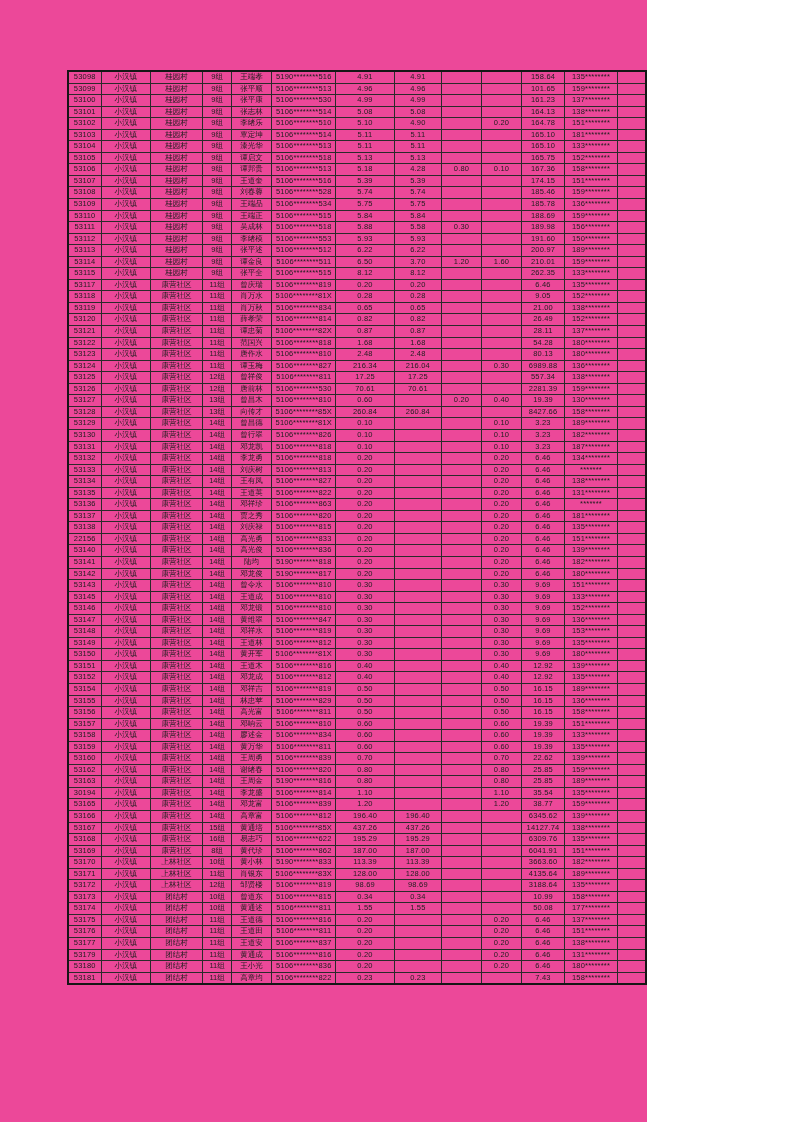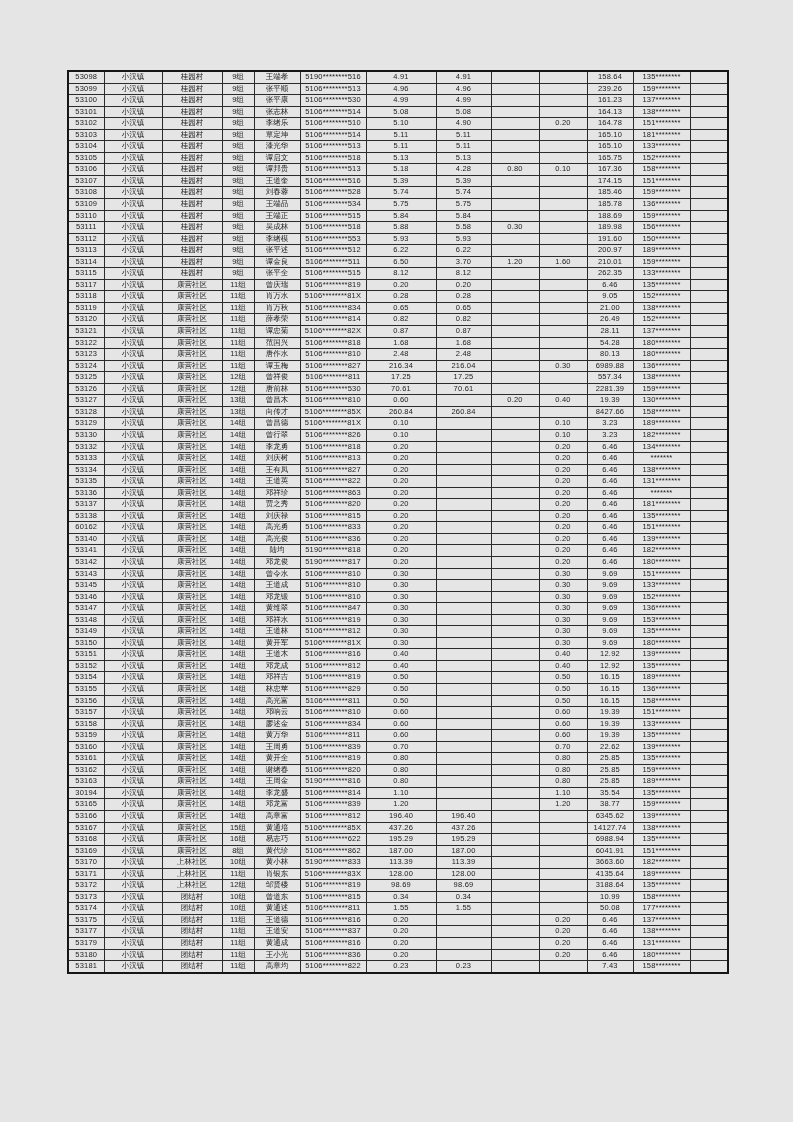--- a/index.html
+++ b/index.html
@@ -1,17 +1,17 @@
 <!DOCTYPE html>
 <html><head>
 <meta charset="utf-8">
 <style>
   html,body{margin:0;padding:0;background:#ffffff;}
   .page{
-    position:relative;width:793px;height:1122px;background:#e5e5e5;overflow:hidden;
+    position:relative;width:647px;height:1122px;background:#ec4899;overflow:hidden;
     font-family:"Liberation Sans","DejaVu Sans",sans-serif;
   }
   table.roster{
     position:absolute;left:67px;top:70px;
     border-collapse:collapse;table-layout:fixed;
     border:2px solid #161616;
   }
   table.roster td{
     border:1px solid #2b2b2b;
     font-size:7.5px;
@@ -72,21 +72,21 @@
           <td class="num">53099</td>
           <td>小汉镇</td>
           <td>桂园村</td>
           <td>9组</td>
           <td>张平顺</td>
           <td class="num">5106********513</td>
           <td class="num">4.96</td>
           <td class="num">4.96</td>
           <td class="num"></td>
           <td class="num"></td>
-          <td class="num">239.26</td>
+          <td class="num">101.65</td>
           <td class="num">159********</td>
           <td></td>
         </tr>
         <tr>
           <td class="num">53100</td>
           <td>小汉镇</td>
           <td>桂园村</td>
           <td>9组</td>
           <td>张平康</td>
           <td class="num">5106********530</td>
@@ -527,20 +527,35 @@
           <td class="num">5106********826</td>
           <td class="num">0.10</td>
           <td class="num"></td>
           <td class="num"></td>
           <td class="num">0.10</td>
           <td class="num">3.23</td>
           <td class="num">182********</td>
           <td></td>
         </tr>
         <tr>
+          <td class="num">53131</td>
+          <td>小汉镇</td>
+          <td>康营社区</td>
+          <td>14组</td>
+          <td>邓龙凯</td>
+          <td class="num">5106********818</td>
+          <td class="num">0.10</td>
+          <td class="num"></td>
+          <td class="num"></td>
+          <td class="num">0.10</td>
+          <td class="num">3.23</td>
+          <td class="num">187********</td>
+          <td></td>
+        </tr>
+        <tr>
           <td class="num">53132</td>
           <td>小汉镇</td>
           <td>康营社区</td>
           <td>14组</td>
           <td>李龙勇</td>
           <td class="num">5106********818</td>
           <td class="num">0.20</td>
           <td class="num"></td>
           <td class="num"></td>
           <td class="num">0.20</td>
@@ -632,21 +647,21 @@
           <td class="num">5106********815</td>
           <td class="num">0.20</td>
           <td class="num"></td>
           <td class="num"></td>
           <td class="num">0.20</td>
           <td class="num">6.46</td>
           <td class="num">135********</td>
           <td></td>
         </tr>
         <tr>
-          <td class="num">60162</td>
+          <td class="num">22156</td>
           <td>小汉镇</td>
           <td>康营社区</td>
           <td>14组</td>
           <td>高光勇</td>
           <td class="num">5106********833</td>
           <td class="num">0.20</td>
           <td class="num"></td>
           <td class="num"></td>
           <td class="num">0.20</td>
           <td class="num">6.46</td>
@@ -929,35 +944,20 @@
           <td>康营社区</td>
           <td>14组</td>
           <td>王周勇</td>
           <td class="num">5106********839</td>
           <td class="num">0.70</td>
           <td class="num"></td>
           <td class="num"></td>
           <td class="num">0.70</td>
           <td class="num">22.62</td>
           <td class="num">139********</td>
-          <td></td>
-        </tr>
-        <tr>
-          <td class="num">53161</td>
-          <td>小汉镇</td>
-          <td>康营社区</td>
-          <td>14组</td>
-          <td>黄开全</td>
-          <td class="num">5106********819</td>
-          <td class="num">0.80</td>
-          <td class="num"></td>
-          <td class="num"></td>
-          <td class="num">0.80</td>
-          <td class="num">25.85</td>
-          <td class="num">135********</td>
           <td></td>
         </tr>
         <tr>
           <td class="num">53162</td>
           <td>小汉镇</td>
           <td>康营社区</td>
           <td>14组</td>
           <td>谢绪春</td>
           <td class="num">5106********820</td>
           <td class="num">0.80</td>
@@ -1047,21 +1047,21 @@
           <td class="num">53168</td>
           <td>小汉镇</td>
           <td>康营社区</td>
           <td>16组</td>
           <td>易志巧</td>
           <td class="num">5106********622</td>
           <td class="num">195.29</td>
           <td class="num">195.29</td>
           <td class="num"></td>
           <td class="num"></td>
-          <td class="num">6988.94</td>
+          <td class="num">6309.76</td>
           <td class="num">135********</td>
           <td></td>
         </tr>
         <tr>
           <td class="num">53169</td>
           <td>小汉镇</td>
           <td>康营社区</td>
           <td>8组</td>
           <td>黄代珍</td>
           <td class="num">5106********862</td>
@@ -1157,20 +1157,35 @@
           <td class="num">5106********816</td>
           <td class="num">0.20</td>
           <td class="num"></td>
           <td class="num"></td>
           <td class="num">0.20</td>
           <td class="num">6.46</td>
           <td class="num">137********</td>
           <td></td>
         </tr>
         <tr>
+          <td class="num">53176</td>
+          <td>小汉镇</td>
+          <td>团结村</td>
+          <td>11组</td>
+          <td>王道田</td>
+          <td class="num">5106********811</td>
+          <td class="num">0.20</td>
+          <td class="num"></td>
+          <td class="num"></td>
+          <td class="num">0.20</td>
+          <td class="num">6.46</td>
+          <td class="num">151********</td>
+          <td></td>
+        </tr>
+        <tr>
           <td class="num">53177</td>
           <td>小汉镇</td>
           <td>团结村</td>
           <td>11组</td>
           <td>王道安</td>
           <td class="num">5106********837</td>
           <td class="num">0.20</td>
           <td class="num"></td>
           <td class="num"></td>
           <td class="num">0.20</td>

